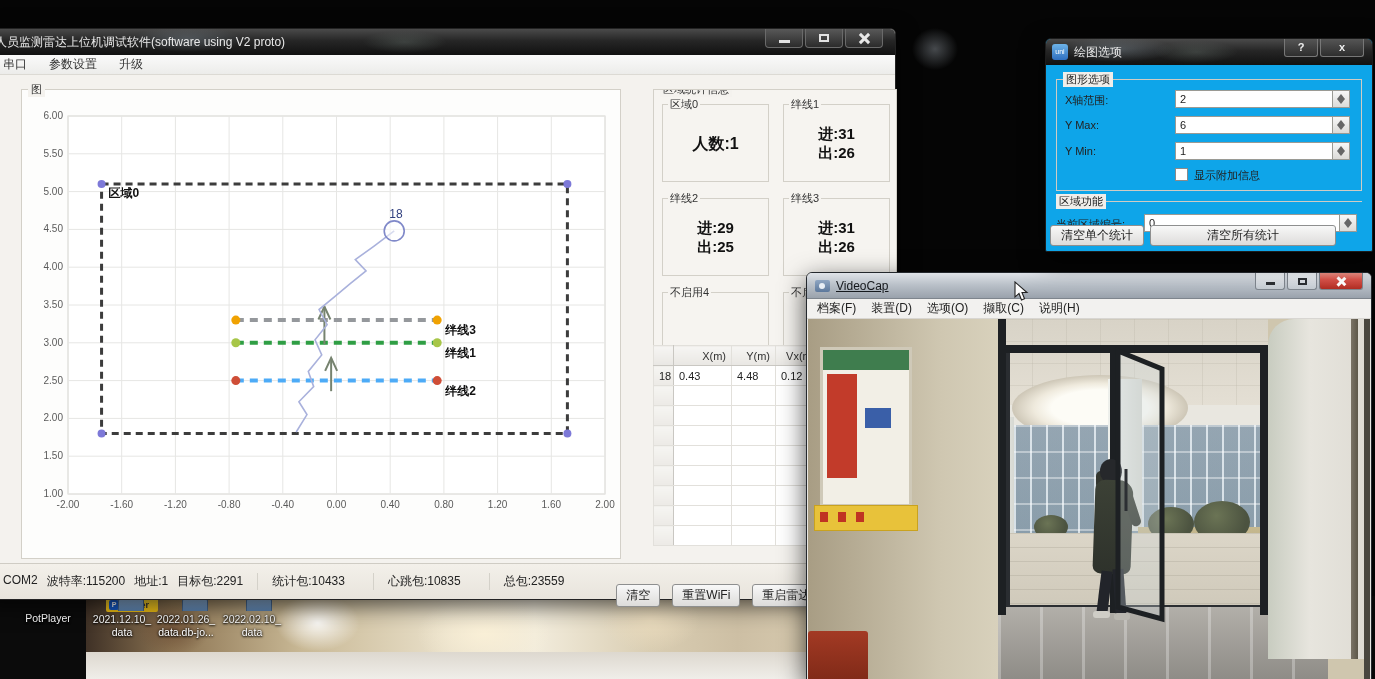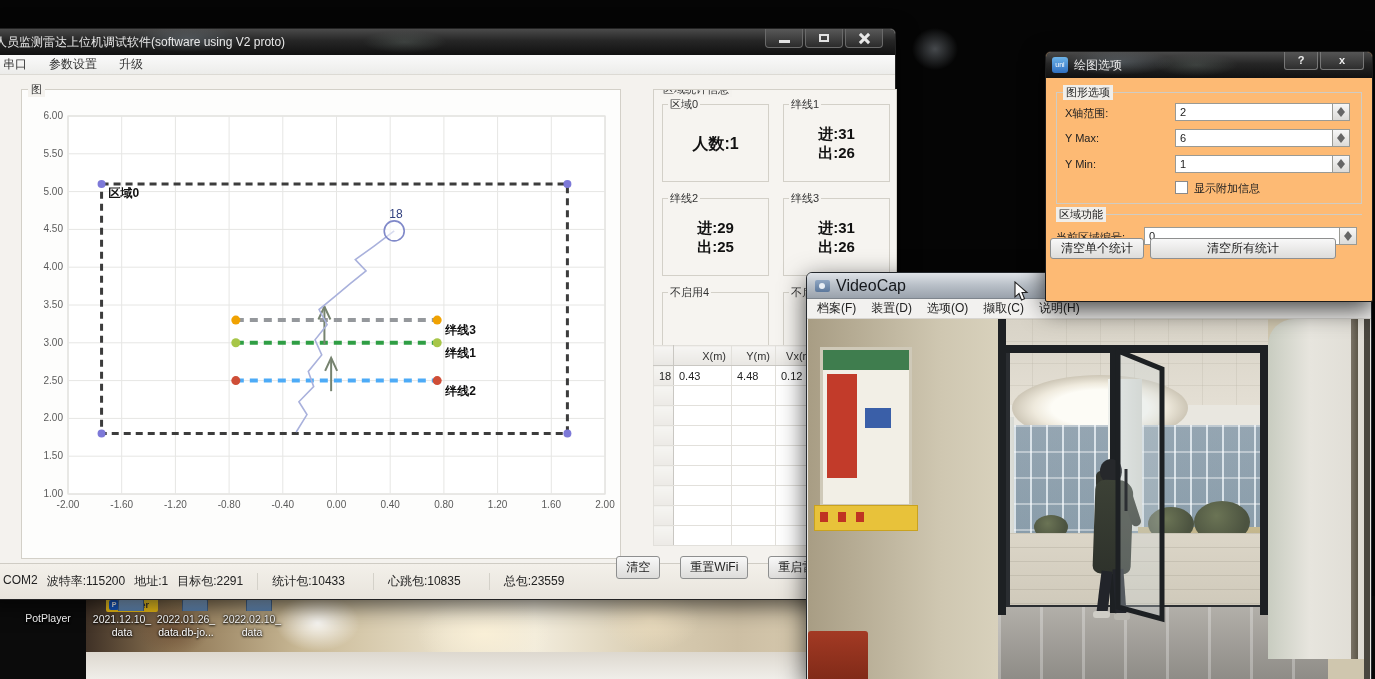--- a/index.html
+++ b/index.html
@@ -75,24 +75,24 @@
   .rowhdr{background:linear-gradient(180deg,#f6f5f2,#eceae6);border-right:1px solid #c9c7c2 !important;width:20px;
     text-align:center;color:#333;}
   #track-table td{text-align:left;color:#222;}
 
   #statusbar{left:0;bottom:0;width:100%;height:36px;background:linear-gradient(180deg,#f3f0ea,#e8e4dc);
     border-top:1px solid #cfccc4;display:flex;align-items:center;font-size:12px;color:#222;padding-left:16px;}
   .sb-left{display:flex;gap:9px;white-space:nowrap;}
   .sb-panel{padding:0 14px;border-left:1px solid #d4d1c9;margin-left:14px;white-space:nowrap;}
   .btn{background:linear-gradient(180deg,#f8f8f8,#dddcda);border:1px solid #8e8f8f;border-radius:3px;
     font-size:12px;color:#222;padding:2px 9px;white-space:nowrap;}
-  #sb-buttons{display:flex;gap:20px;margin-left:38px;align-items:flex-start;}
+  #sb-buttons{display:flex;gap:12px;margin-left:38px;align-items:flex-end;}
 
   
-  #dialog{left:1045px;top:51px;width:328px;height:251px;background:#fdba74;z-index:30;
+  #dialog{left:1045px;top:38px;width:328px;height:214px;background:#0ea5e9;z-index:30;
     border:1px solid #1c1c1c;border-radius:6px 6px 2px 2px;box-shadow:0 8px 24px rgba(0,0,0,.7);}
   #dialog .titlebar-dark{border-radius:5px 5px 0 0;}
   .dlg-btn{height:18px;background:linear-gradient(180deg,#555,#2e2e2e);border:1px solid #777;border-top:none;
     border-radius:0 0 3px 3px;color:#eee;font-size:11px;font-weight:bold;text-align:center;line-height:17px;}
   .field-row{position:absolute;height:18px;font-size:11px;color:#222;}
   .field-label{position:absolute;left:0;top:3px;}
   .field-box{position:absolute;width:158px;height:18px;background:#fff;border:1px solid #9a9a94;
     font-size:11px;line-height:16px;padding:0 4px;}
   .spin{position:absolute;width:17px;height:18px;border:1px solid #9a9a94;border-left:none;
     background:linear-gradient(180deg,#f7f7f7,#dcdbd8);}
@@ -101,21 +101,21 @@
   .spin::after{bottom:3px;border-top:5px solid #666;}
   .checkbox{width:13px;height:13px;background:#fff;border:1px solid #8a8a8a;}
   .dlg-group{position:absolute;border:1px solid #cfccc4;}
   .dlg-group>.glabel{position:absolute;top:-8px;left:6px;background:#f0eeea;padding:0 3px;font-size:11px;color:#222;}
 
   
   #videocap{left:806px;top:272px;width:566px;height:410px;background:#e8e6e2;z-index:20;
     border:1px solid #24282d;border-radius:6px 6px 0 0;box-shadow:0 8px 26px rgba(0,0,0,.7);}
   #vc-title{height:26px;border-radius:5px 5px 0 0;position:relative;
     background:linear-gradient(180deg,#dfe3e8,#b9c0c8 48%,#9aa2ac);border-bottom:1px solid #7e858d;
-    display:flex;align-items:center;gap:6px;padding-left:8px;font-size:16px;color:#15181c;}
+    display:flex;align-items:center;gap:6px;padding-left:8px;font-size:12px;color:#15181c;text-decoration:underline;}
   .vc-btn{width:30px;height:17px;background:linear-gradient(180deg,#eef1f4,#c4cad1);
     border:1px solid #7e858d;border-top:none;border-radius:0 0 3px 3px;
     display:flex;align-items:center;justify-content:center;}
   .vc-close{width:44px;background:linear-gradient(180deg,#f09286,#d9534a 40%,#b02d23);}
   .vcg-min{width:9px;height:3px;background:#2c2f33;margin-top:5px;}
   .vcg-max{width:9px;height:7px;border:2px solid #2c2f33;}
   .vcg-x{position:relative;width:11px;height:11px;}
   .vcg-x::before,.vcg-x::after{content:"";position:absolute;left:4.5px;top:0;width:2.5px;height:11px;background:#fff;}
   .vcg-x::before{transform:rotate(45deg);} .vcg-x::after{transform:rotate(-45deg);}
   #vc-menubar{height:20px;background:#f2f1ef;border-bottom:1px solid #d8d6d2;display:flex;gap:15px;

